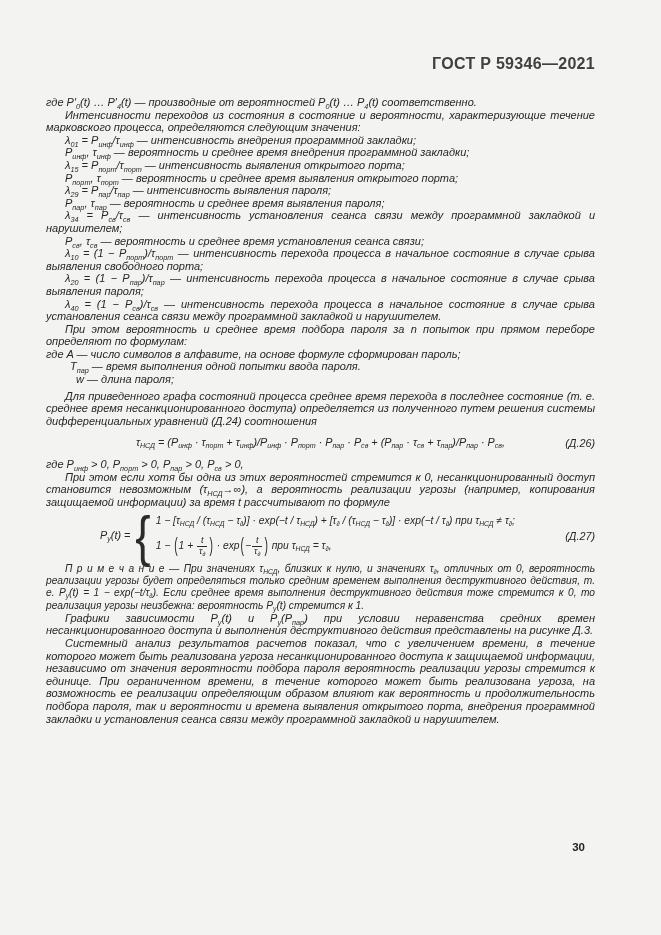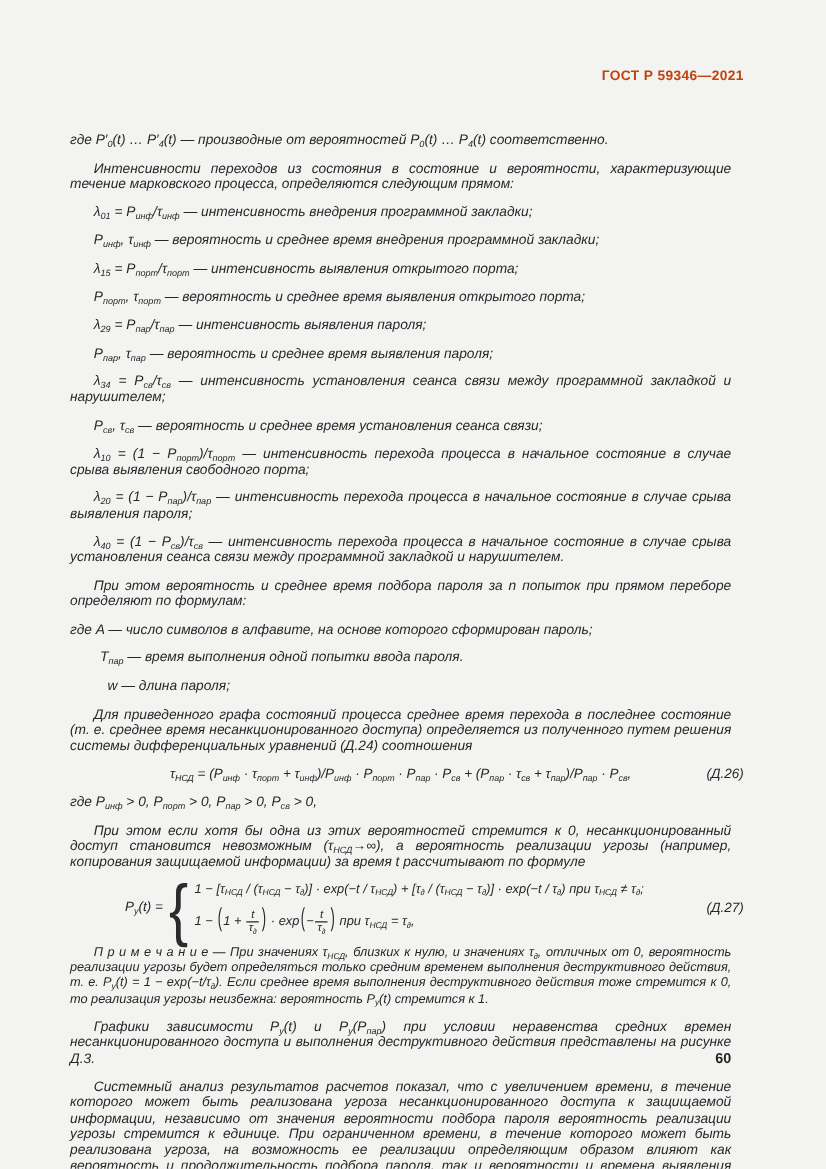--- a/index.html
+++ b/index.html
@@ -6,29 +6,29 @@
   body{
     width:661px;height:935px;
     background:#f3f4f2;
     overflow:hidden;
     position:relative;
     font-family:"Liberation Sans","DejaVu Sans",sans-serif;
   }
   .page{position:absolute;inset:0;color:#262626;}
   .doc-header{
     position:absolute;top:55px;left:46px;right:66px;
-    text-align:right;font-weight:bold;font-size:11px;letter-spacing:.3px;
-    font-style:normal;color:#c2410c;
+    text-align:right;font-weight:bold;font-size:16px;letter-spacing:.3px;
+    font-style:normal;color:#404040;
   }
   .content{
     position:absolute;top:96px;left:46px;right:66px;
     font-style:italic;font-size:11px;line-height:12.6px;
     text-align:justify;color:#272727;
   }
-  .content p{margin:10px;}
+  .content p{margin:0;}
   .ind{text-indent:19px;}
   .mt{margin-top:4px !important;}
   .g1{padding-left:30px;}
   .g2{padding-left:24px;}
   sub{font-size:.66em;vertical-align:-.35em;line-height:0;}
   sup{font-size:.66em;vertical-align:.5em;line-height:0;}
   .formula{
     position:relative;display:block;margin:9px 0;
     text-align:center;white-space:nowrap;font-size:10.8px;
   }
@@ -66,46 +66,46 @@
     font-size:11.5px;font-weight:bold;font-style:normal;color:#222;
   }
 </style>
 </head>
 <body>
 
 <div class="page">
   <div class="doc-header">ГОСТ Р 59346—2021</div>
   <main class="content" id="doc-content">
       <p class="p">где P′<sub>0</sub>(t) … P′<sub>4</sub>(t) — производные от вероятностей P<sub>0</sub>(t) … P<sub>4</sub>(t) соответственно.</p>
-      <p class="p ind">Интенсивности переходов из состояния в состояние и вероятности, характеризующие течение марковского процесса, определяются следующим прямом:</p>
+      <p class="p ind">Интенсивности переходов из состояния в состояние и вероятности, характеризующие течение марковского процесса, определяются следующим значения:</p>
       <p class="p ind">λ<sub>01</sub> = P<sub>инф</sub>/τ<sub>инф</sub> — интенсивность внедрения программной закладки;</p>
       <p class="p ind">P<sub>инф</sub>, τ<sub>инф</sub> — вероятность и среднее время внедрения программной закладки;</p>
       <p class="p ind">λ<sub>15</sub> = P<sub>порт</sub>/τ<sub>порт</sub> — интенсивность выявления открытого порта;</p>
       <p class="p ind">P<sub>порт</sub>, τ<sub>порт</sub> — вероятность и среднее время выявления открытого порта;</p>
       <p class="p ind">λ<sub>29</sub> = P<sub>пар</sub>/τ<sub>пар</sub> — интенсивность выявления пароля;</p>
       <p class="p ind">P<sub>пар</sub>, τ<sub>пар</sub> — вероятность и среднее время выявления пароля;</p>
       <p class="p ind">λ<sub>34</sub> = P<sub>св</sub>/τ<sub>св</sub> — интенсивность установления сеанса связи между программной закладкой и нарушителем;</p>
       <p class="p ind">P<sub>св</sub>, τ<sub>св</sub> — вероятность и среднее время установления сеанса связи;</p>
       <p class="p ind">λ<sub>10</sub> = (1 − P<sub>порт</sub>)/τ<sub>порт</sub> — интенсивность перехода процесса в начальное состояние в случае срыва выявления свободного порта;</p>
       <p class="p ind">λ<sub>20</sub> = (1 − P<sub>пар</sub>)/τ<sub>пар</sub> — интенсивность перехода процесса в начальное состояние в случае срыва выявления пароля;</p>
       <p class="p ind">λ<sub>40</sub> = (1 − P<sub>св</sub>)/τ<sub>св</sub> — интенсивность перехода процесса в начальное состояние в случае срыва установления сеанса связи между программной закладкой и нарушителем.</p>
       <p class="p ind">При этом вероятность и среднее время подбора пароля за n попыток при прямом переборе определяют по формулам:</p>
-      <p class="p">где A — число символов в алфавите, на основе которого сформирован пароль;</p>
+      <p class="p">где A — число символов в алфавите, на основе формуле сформирован пароль;</p>
       <p class="p g2">T<sub>пар</sub> — время выполнения одной попытки ввода пароля.</p>
       <p class="p g1">w — длина пароля;</p>
       <p class="p ind mt">Для приведенного графа состояний процесса среднее время перехода в последнее состояние (т. е. среднее время несанкционированного доступа) определяется из полученного путем решения системы дифференциальных уравнений (Д.24) соотношения</p>
       <div class="formula"><span class="fbody">τ<sub>НСД</sub> = (P<sub>инф</sub> · τ<sub>порт</sub> + τ<sub>инф</sub>)/P<sub>инф</sub> · P<sub>порт</sub> · P<sub>пар</sub> · P<sub>св</sub> + (P<sub>пар</sub> · τ<sub>св</sub> + τ<sub>пар</sub>)/P<sub>пар</sub> · P<sub>св</sub>,</span><span class="flabel">(Д.26)</span></div>
       <p class="p">где P<sub>инф</sub> &gt; 0, P<sub>порт</sub> &gt; 0, P<sub>пар</sub> &gt; 0, P<sub>св</sub> &gt; 0,</p>
       <p class="p ind">При этом если хотя бы одна из этих вероятностей стремится к 0, несанкционированный доступ становится невозможным (τ<sub>НСД</sub>→∞), а вероятность реализации угрозы (например, копирования защищаемой информации) за время t рассчитывают по формуле</p>
       <div class="formula cases"><span class="fbody">
           <span class="lhs">P<sub>у</sub>(t) =</span>
           <span class="brace">{</span>
           <span class="crows">
             <span class="crow">1 − [τ<sub>НСД</sub> / (τ<sub>НСД</sub> − τ<sub>∂</sub>)] · exp(−t / τ<sub>НСД</sub>) + [τ<sub>∂</sub> / (τ<sub>НСД</sub> − τ<sub>∂</sub>)] · exp(−t / τ<sub>∂</sub>) при τ<sub>НСД</sub> ≠ τ<sub>∂</sub>;</span>
             <span class="crow">1 − <span class="bp">(</span>1 + <span class="frac"><span class="num">t</span><span class="den">τ<sub>∂</sub></span></span><span class="bp">)</span> · exp<span class="bp">(</span>−<span class="frac"><span class="num">t</span><span class="den">τ<sub>∂</sub></span></span><span class="bp">)</span> при τ<sub>НСД</sub> = τ<sub>∂</sub>,</span>
           </span>
         </span><span class="flabel">(Д.27)</span></div>
       <p class="note">П р и м е ч а н и е — При значениях τ<sub>НСД</sub>, близких к нулю, и значениях τ<sub>∂</sub>, отличных от 0, вероятность реализации угрозы будет определяться только средним временем выполнения деструктивного действия, т. е. P<sub>у</sub>(t) = 1 − exp(−t/τ<sub>∂</sub>). Если среднее время выполнения деструктивного действия тоже стремится к 0, то реализация угрозы неизбежна: вероятность P<sub>у</sub>(t) стремится к 1.</p>
       <p class="p ind">Графики зависимости P<sub>у</sub>(t) и P<sub>у</sub>(P<sub>пар</sub>) при условии неравенства средних времен несанкционированного доступа и выполнения деструктивного действия представлены на рисунке Д.3.</p>
       <p class="p ind">Системный анализ результатов расчетов показал, что с увеличением времени, в течение которого может быть реализована угроза несанкционированного доступа к защищаемой информации, независимо от значения вероятности подбора пароля вероятность реализации угрозы стремится к единице. При ограниченном времени, в течение которого может быть реализована угроза, на возможность ее реализации определяющим образом влияют как вероятность и продолжительность подбора пароля, так и вероятности и времена выявления открытого порта, внедрения программной закладки и установления сеанса связи между программной закладкой и нарушителем.</p>
     </main>
-  <div class="page-number">60</div>
+  <div class="page-number">30</div>
 </div>
 
 </body></html>

